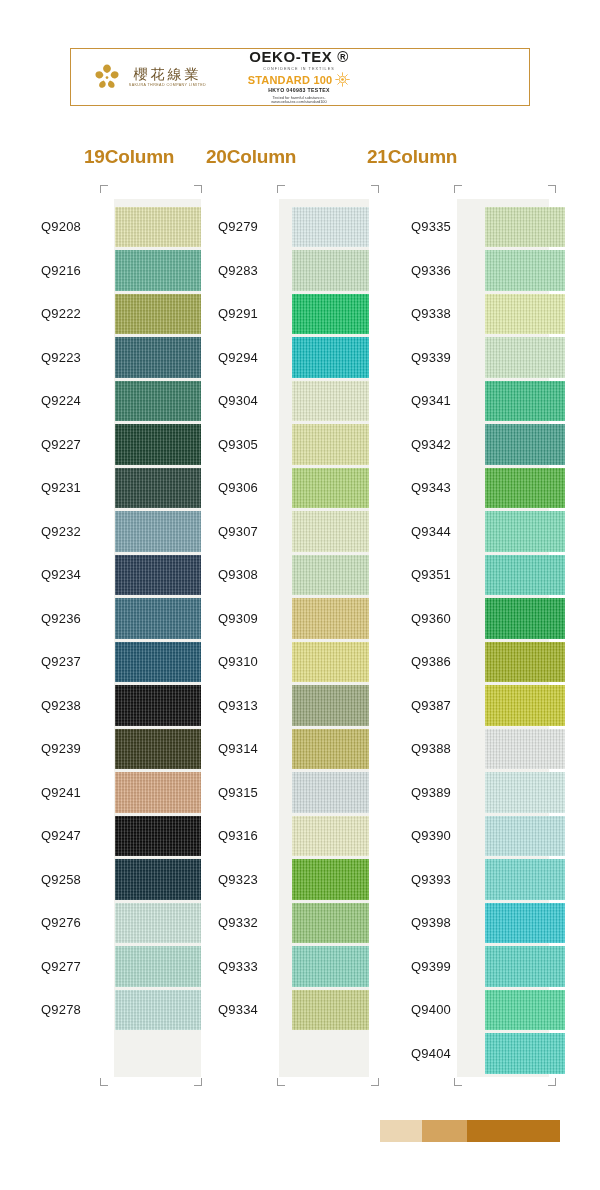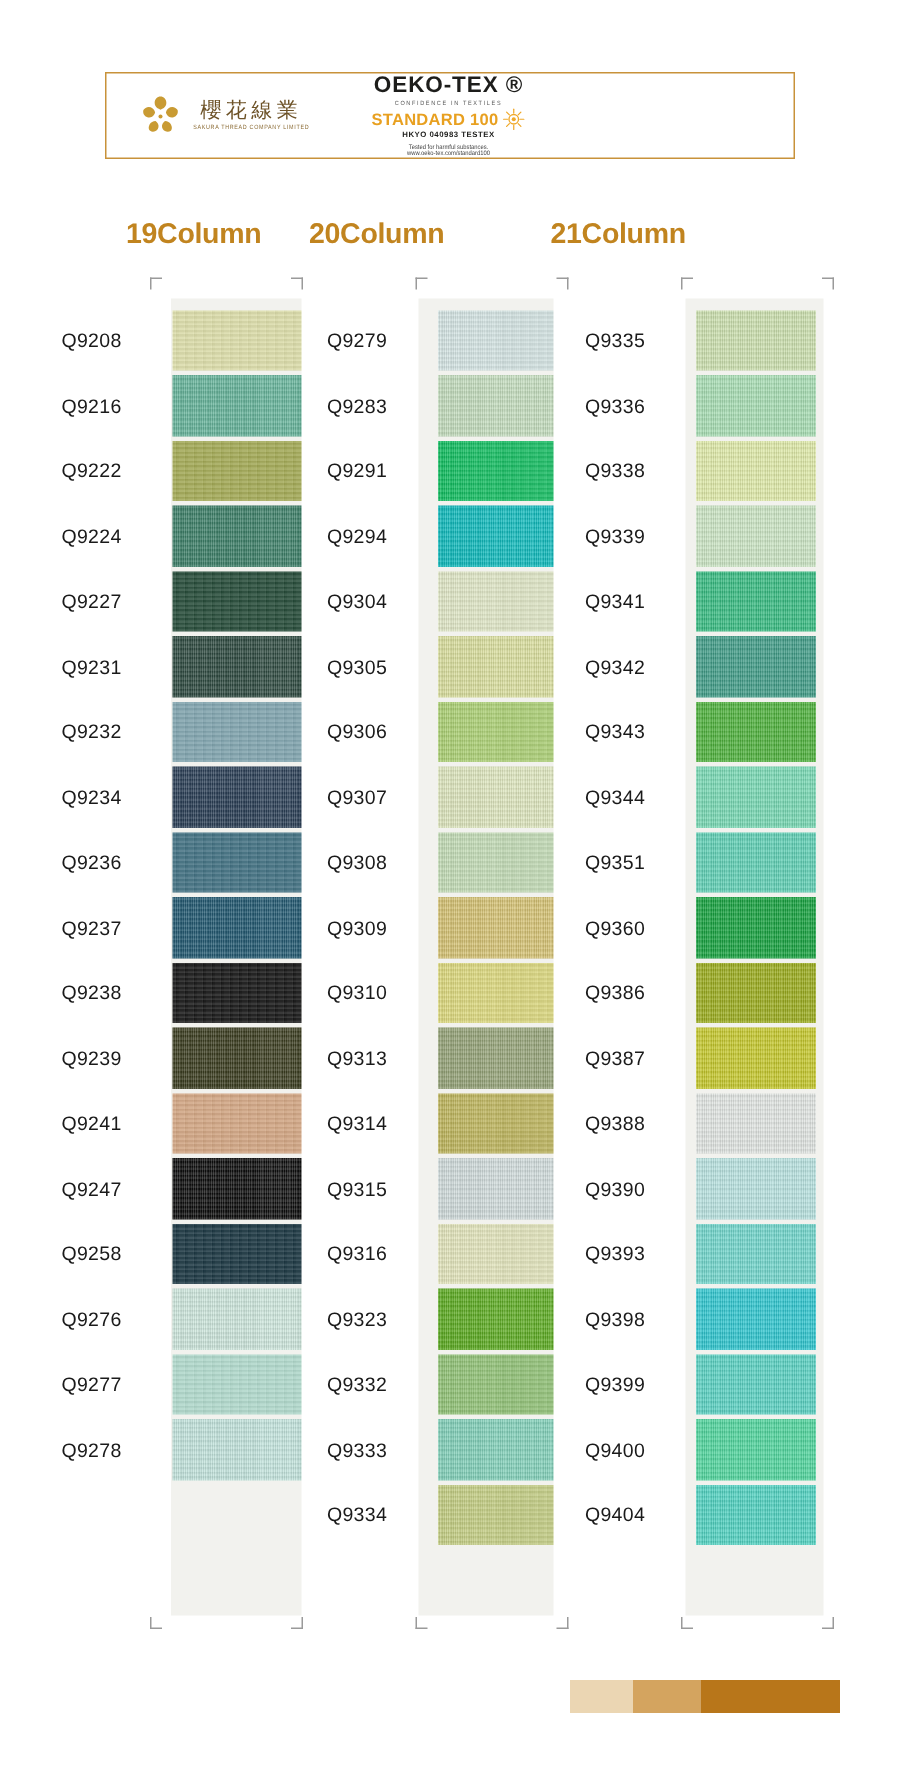--- a/index.html
+++ b/index.html
@@ -164,21 +164,21 @@
   .crop.bl { border-left-width: 1px; border-bottom-width: 1px; }
   .crop.br { border-right-width: 1px; border-bottom-width: 1px; }
 
   
   .column {
     position: absolute;
     top: 205px;
   }
   .column.c0 { left: 20px; }
   .column.c1 { left: 197px; }
-  .column.c2 { left: 369px; }
+  .column.c2 { left: 390px; }
 
   .swatch-row {
     display: flex;
     align-items: center;
     height: 43.5px;
   }
   .code {
     width: 95px;
     flex: 0 0 auto;
     font-size: 13px;
@@ -318,20 +318,26 @@
         <div class="chip" style="background-color: rgb(103, 180, 155);"></div>
       </div>
     </div>
     <div class="swatch-row">
       <div class="code">Q9222</div>
       <div class="chip-wrap">
         <div class="chip" style="background-color: rgb(164, 171, 82);"></div>
       </div>
     </div>
     <div class="swatch-row">
+      <div class="code">Q9223</div>
+      <div class="chip-wrap">
+        <div class="chip" style="background-color: rgb(57, 107, 115);"></div>
+      </div>
+    </div>
+    <div class="swatch-row">
       <div class="code">Q9224</div>
       <div class="chip-wrap">
         <div class="chip" style="background-color: rgb(61, 127, 104);"></div>
       </div>
     </div>
     <div class="swatch-row">
       <div class="code">Q9227</div>
       <div class="chip-wrap">
         <div class="chip" style="background-color: rgb(31, 71, 51);"></div>
       </div>
@@ -601,20 +607,26 @@
     <div class="swatch-row">
       <div class="code">Q9387</div>
       <div class="chip-wrap">
         <div class="chip" style="background-color: rgb(195, 198, 42);"></div>
       </div>
     </div>
     <div class="swatch-row">
       <div class="code">Q9388</div>
       <div class="chip-wrap">
         <div class="chip" style="background-color: rgb(223, 227, 224);"></div>
+      </div>
+    </div>
+    <div class="swatch-row">
+      <div class="code">Q9389</div>
+      <div class="chip-wrap">
+        <div class="chip" style="background-color: rgb(205, 231, 226);"></div>
       </div>
     </div>
     <div class="swatch-row">
       <div class="code">Q9390</div>
       <div class="chip-wrap">
         <div class="chip" style="background-color: rgb(182, 224, 222);"></div>
       </div>
     </div>
     <div class="swatch-row">
       <div class="code">Q9393</div>

